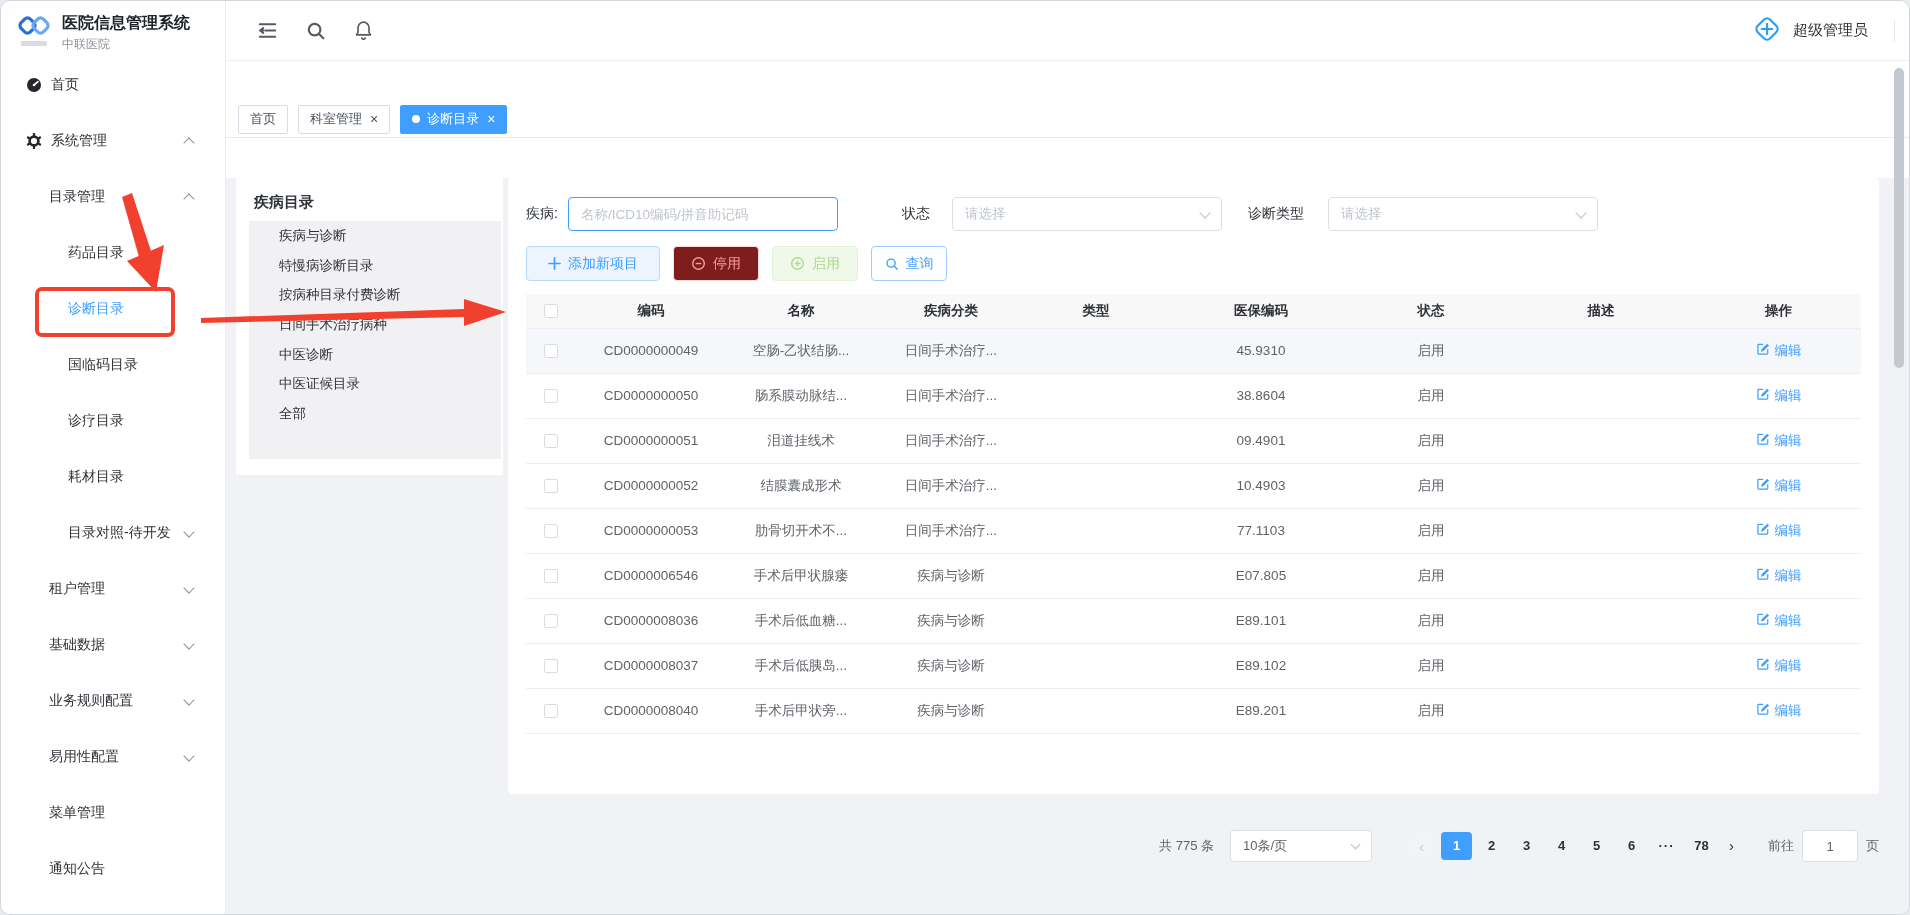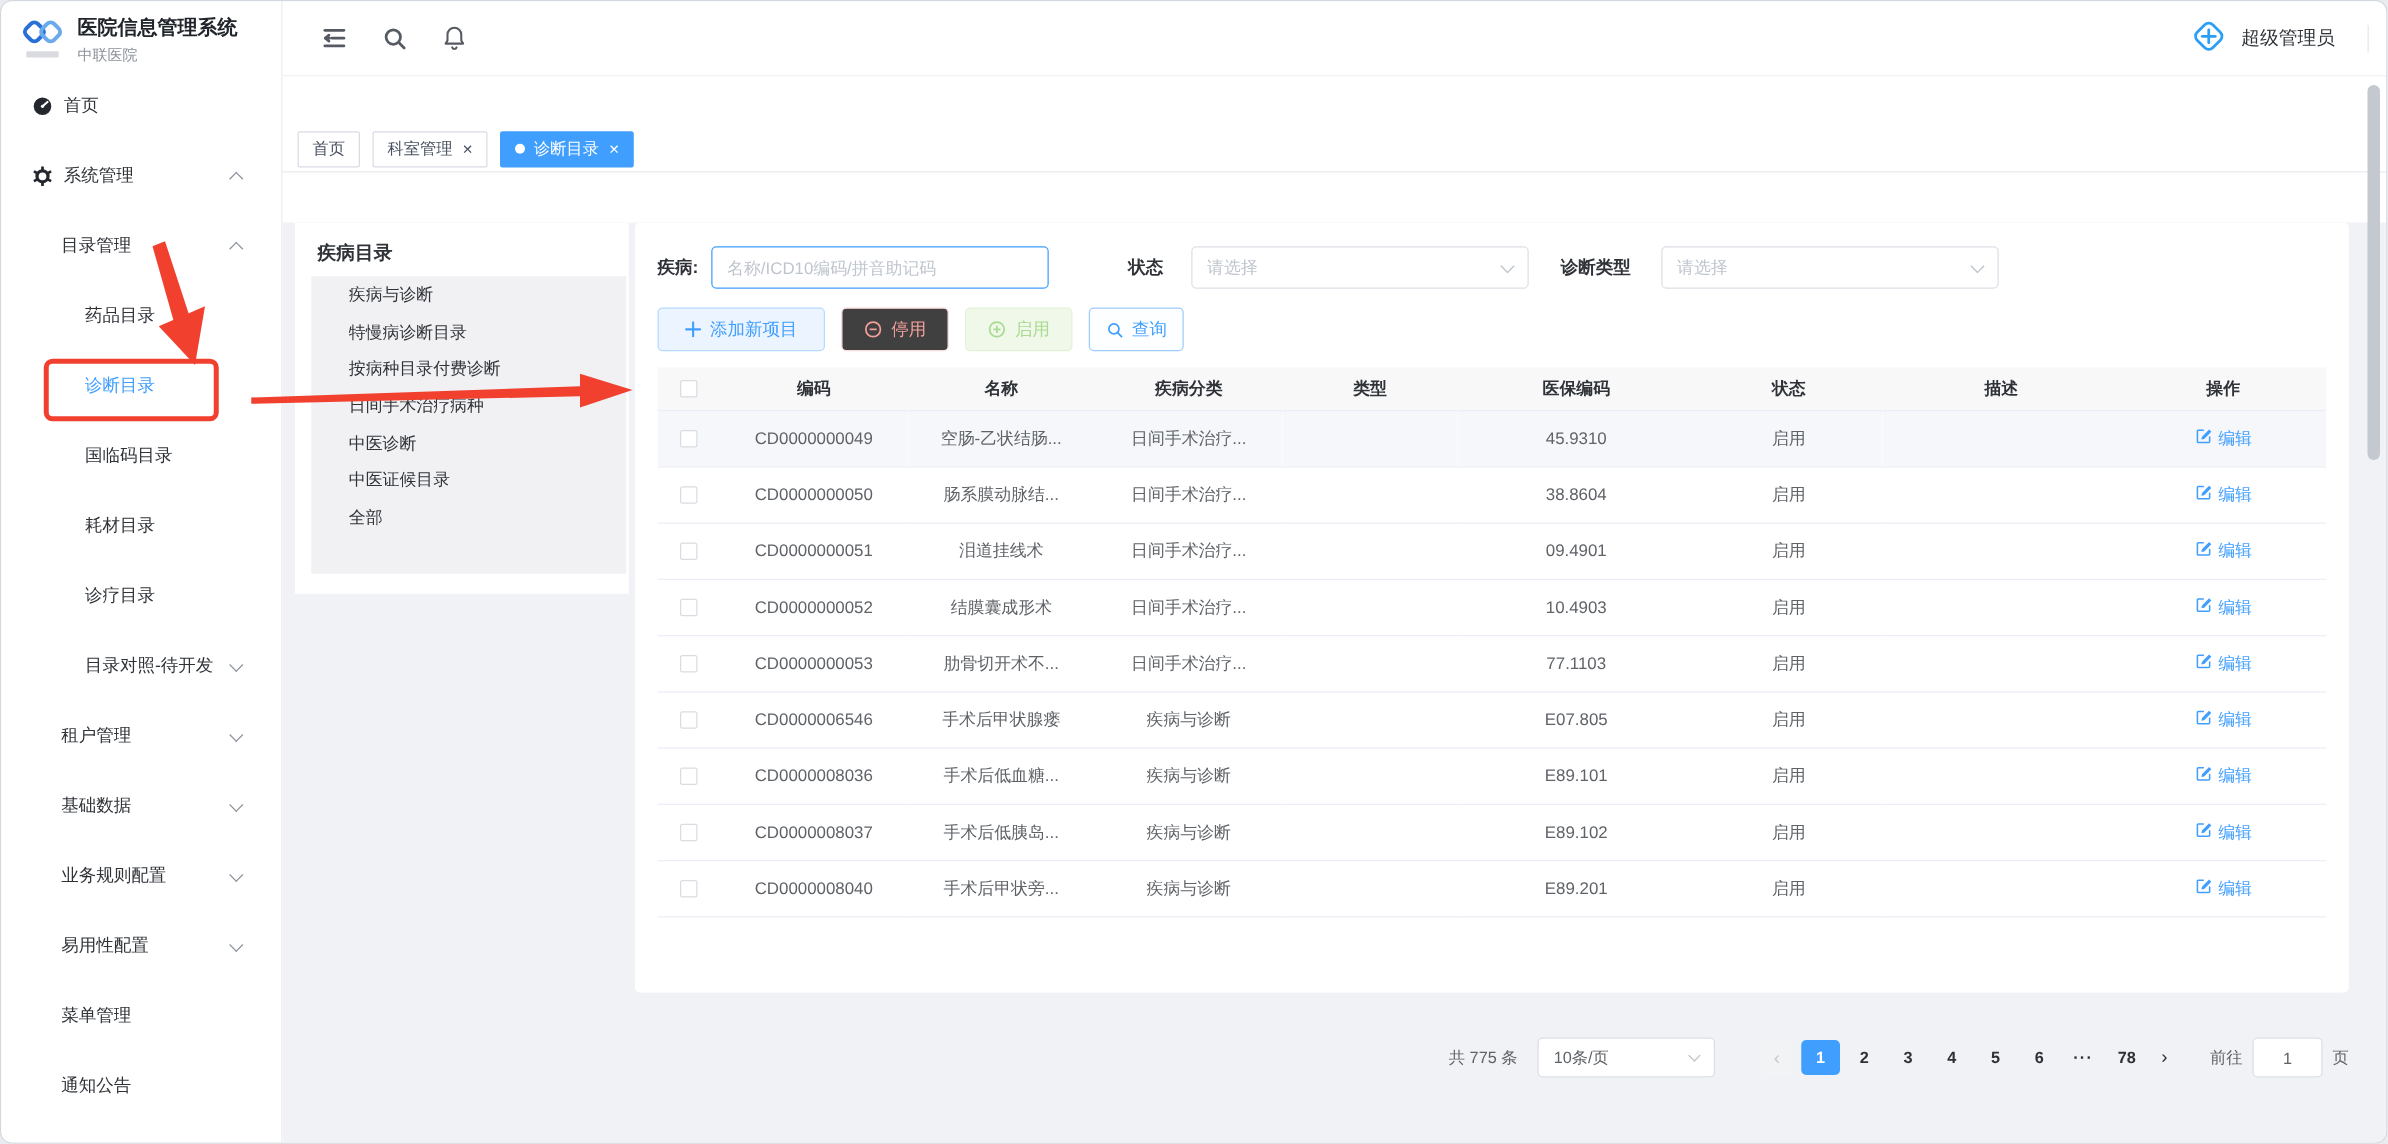--- a/index.html
+++ b/index.html
@@ -52,37 +52,37 @@
   
   .panel { position:absolute; left:10px; top:0; width:267px; height:297px; background:#fff; }
   .panel-title { font-size:15px; font-weight:bold; color:#2f3338; padding:15px 0 0 18px; }
   .panel-list { position:absolute; left:13px; top:43px; width:252px; height:238px;
                 background:#f1f1f3; list-style:none; }
   .panel-item { height:29.7px; line-height:29.7px; padding-left:30px; font-size:13.5px; color:#2f3338; cursor:pointer; }
 
   
   .card { position:absolute; left:282px; right:30px; top:0; height:616px; background:#fff; border-radius:4px; padding:0 18px; }
   .filter-row { display:flex; align-items:center; margin-top:18px; height:36px; font-size:14px; color:#2f3338; }
-  .f-label { font-weight:bold; flex:none; }
+  .f-label { font-weight:normal; flex:none; }
   .inp { width:270px; height:34px; border:1px solid #409eff; border-radius:4px; padding:0 12px;
          font-size:13.5px; color:#c2410c; outline:none; margin-left:10px;
          font-family:"Liberation Sans","DejaVu Sans",sans-serif; }
   .inp::placeholder { color:#bfc5cd; }
   .sel { width:270px; height:34px; border:1px solid #dcdfe6; border-radius:4px; background:#fff;
          display:flex; align-items:center; justify-content:space-between; padding:0 12px;
          font-size:13.5px; color:#bfc5cd; cursor:pointer; }
   .sel .chev { position:static; border-color:#b9bfc7; }
   .gap-status { margin-left:64px; }
 
   .toolbar { display:flex; align-items:center; gap:13px; margin-top:14px; }
   .btn { height:35px; border-radius:4px; font-size:14px; display:inline-flex; align-items:center;
          justify-content:center; gap:7px; cursor:pointer;
          font-family:"Liberation Sans","DejaVu Sans",sans-serif; }
   .btn-add   { width:134px; background:#ecf5ff; border:1px solid #b6d9ff; color:#409eff; }
-  .btn-stop  { width:86px;  background:#404040; border:1px solid #fadcda; color:#f3a09b; cursor:not-allowed; }
+  .btn-stop  { width:86px;  background:#7f1d1d; border:1px solid #fadcda; color:#f3a09b; cursor:not-allowed; }
   .btn-start { width:86px;  background:#eff8e9; border:1px solid #e2f2d7; color:#a9dc90; cursor:not-allowed; }
   .btn-query { width:76px;  background:#fdfeff; border:1px solid #9fccff; color:#409eff; }
 
   table.grid { width:100%; margin-top:13px; border-collapse:collapse; font-size:13.5px; table-layout:fixed; }
   .grid th { height:34px; background:#f8f8f9; color:#2f3338; font-weight:bold; border-bottom:1px solid #ebeef5; }
   .grid td { height:45px; color:#5f6368; text-align:center; border-bottom:1px solid #ebeef5;
              overflow:hidden; white-space:nowrap; }
   .grid tr.hovered td { background:#f5f7fa; }
   .cbx { width:14px; height:14px; border:1px solid #d9dce3; border-radius:2px; background:#fff;
          display:inline-block; vertical-align:middle; cursor:pointer; }
@@ -168,24 +168,24 @@
         <div class="side-item lvl3">
           <span>药品目录</span>
         </div>
         <div class="side-item lvl3 active">
           <span>诊断目录</span>
         </div>
         <div class="side-item lvl3">
           <span>国临码目录</span>
         </div>
         <div class="side-item lvl3">
+          <span>诊疗目录</span>
+        </div>
+        <div class="side-item lvl3">
           <span>耗材目录</span>
-        </div>
-        <div class="side-item lvl3">
-          <span>诊疗目录</span>
         </div>
         <div class="side-item lvl3">
           <span>目录对照-待开发</span>
           <i class="chev down"></i>
         </div>
         <div class="side-item lvl2">
           <span>租户管理</span>
           <i class="chev down"></i>
         </div>
         <div class="side-item lvl2">

